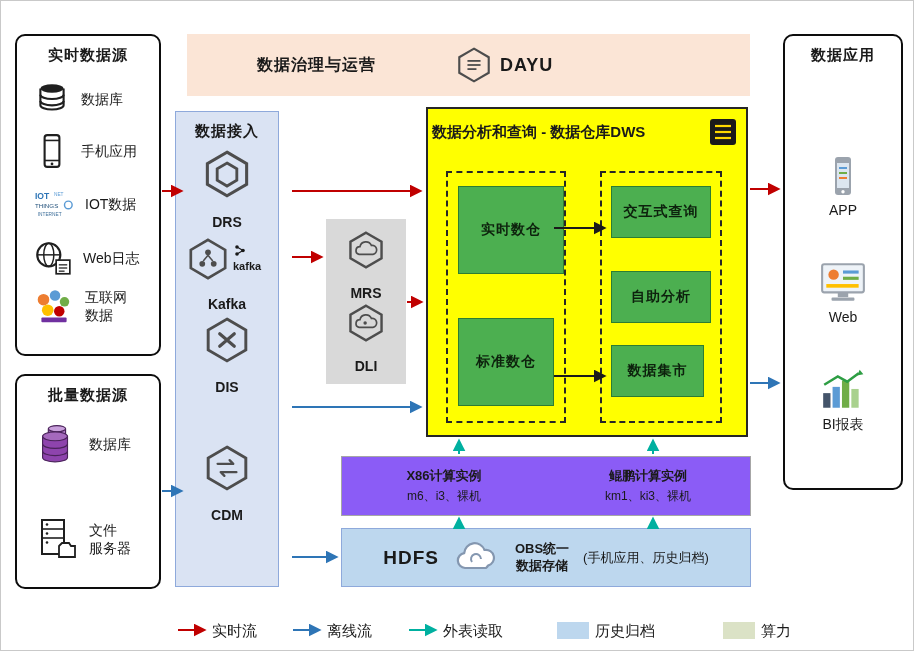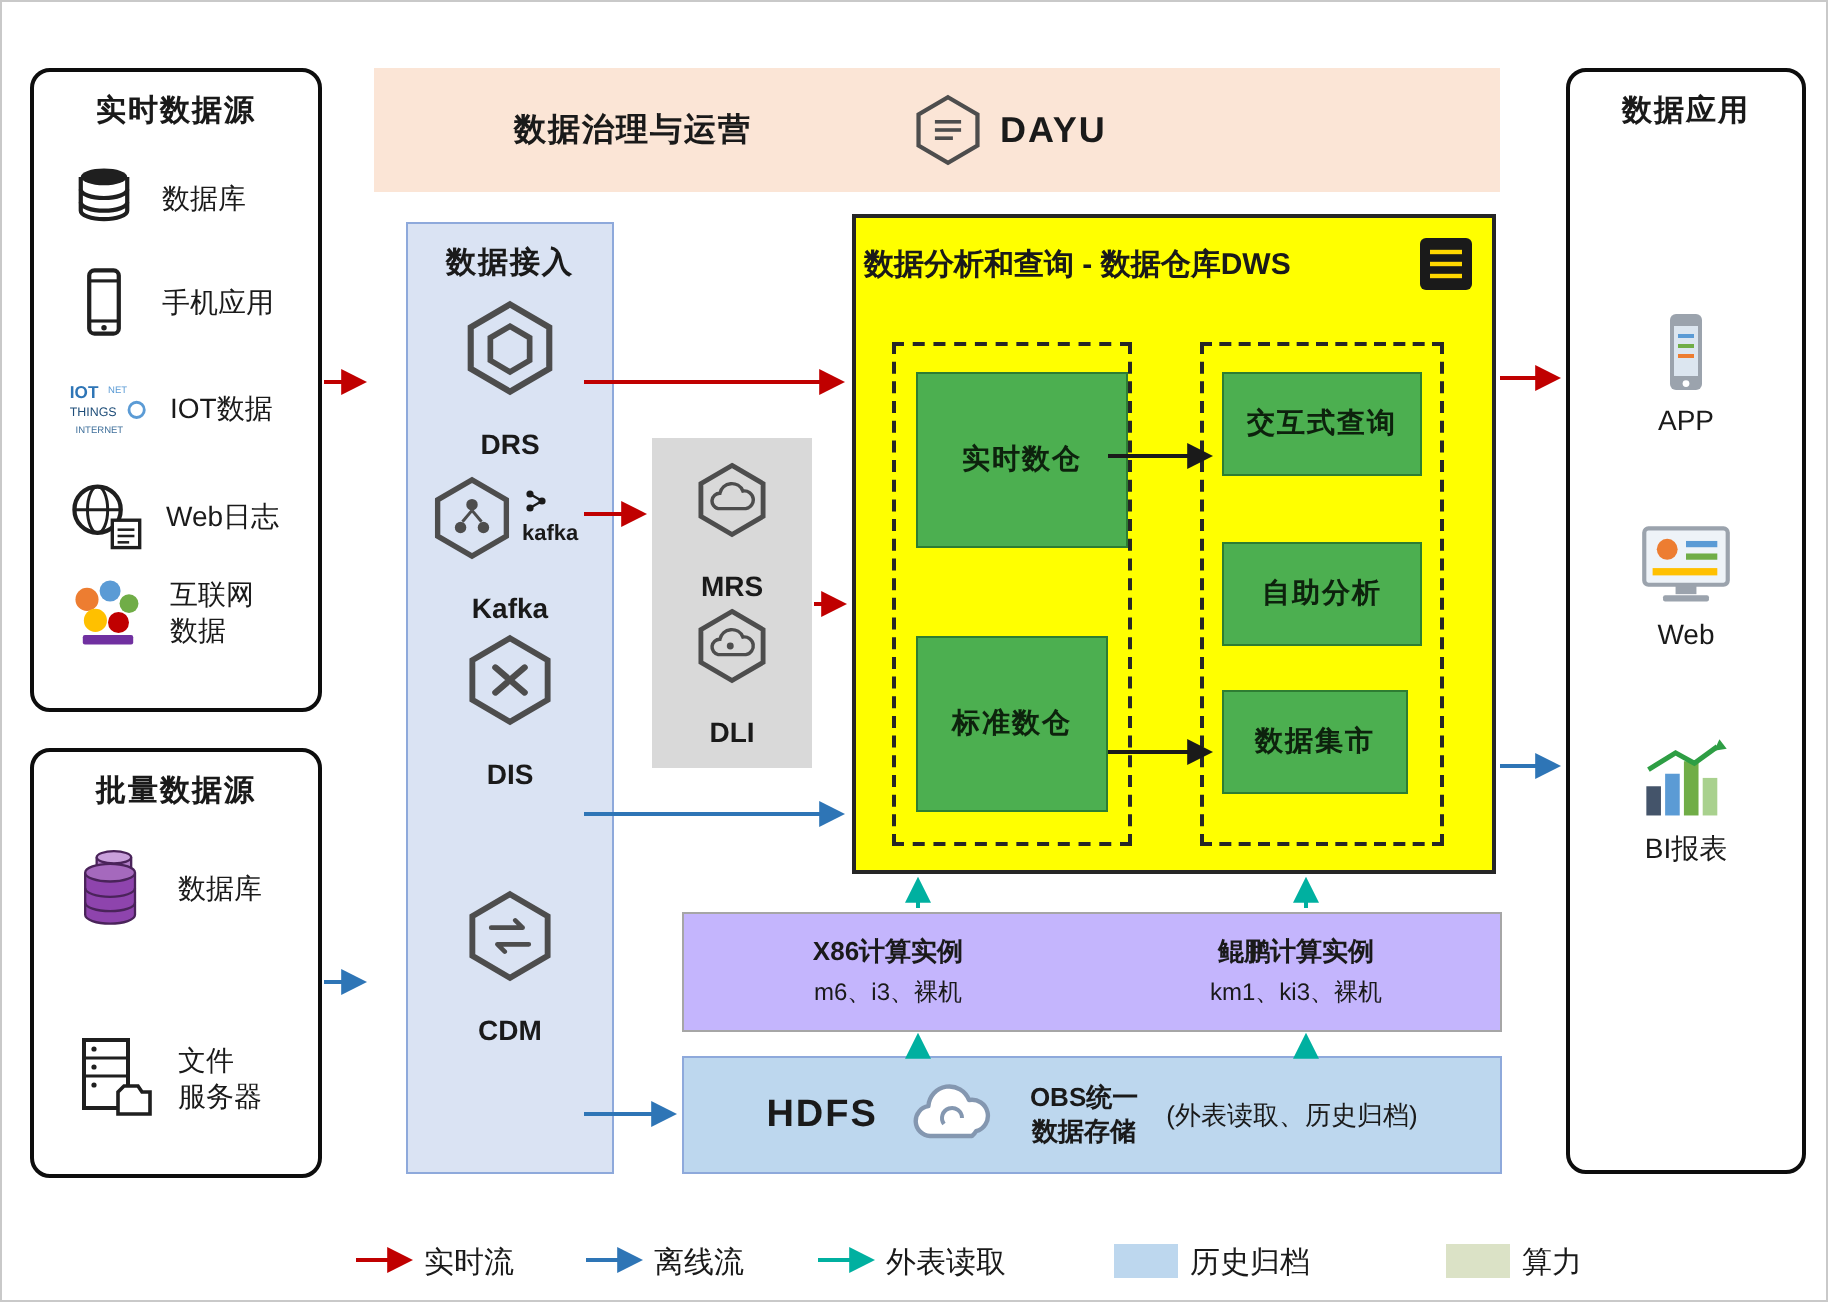--- a/index.html
+++ b/index.html
@@ -12,44 +12,44 @@
 
   .flow-item { position:absolute; left:16px; display:flex; align-items:center; gap:10px; }
   .flow-item .lbl { font-size:14px; white-space:pre-line; line-height:1.3; }
 
   .banner { left:186px; top:33px; width:563px; height:62px; background:#fbe5d6;
             display:flex; align-items:center; padding-left:70px; gap:80px; }
   .banner-title { font-weight:700; font-size:16px; letter-spacing:1px; }
   .dayu { display:flex; align-items:center; gap:8px; }
   .dayu-text { font-weight:700; font-size:18px; letter-spacing:1px; }
 
-  .ingest { left:202px; top:110px; width:104px; height:476px; background:#dae3f3; border:1px solid #8ea9db; position:absolute; }
+  .ingest { left:174px; top:110px; width:104px; height:476px; background:#dae3f3; border:1px solid #8ea9db; position:absolute; }
   .ing-item { position:absolute; left:0; width:100%; display:flex; flex-direction:column; align-items:center; gap:16px; }
   .ing-item .lbl { font-weight:700; font-size:14px; }
   .kafka-row { display:flex; align-items:center; gap:2px; }
 
   .graybox { left:325px; top:218px; width:80px; height:165px; background:#d9d9d9; position:absolute; }
 
   .dws { left:425px; top:106px; width:322px; height:330px; background:#ffff00; border:2px solid #262626; position:absolute; }
   .dws-head { display:flex; align-items:center; justify-content:space-between; padding:8px 8px 0 4px;gap:28px; }
   .dws-title { font-weight:700; font-size:15px; }
   .dashed { position:absolute; border:2px dashed #262626; }
   .greenbox { position:absolute; background:#4caf50; border:1.5px solid #2e7d32; display:flex; align-items:center; justify-content:center; font-weight:700; font-size:14px; color:#0d220d; letter-spacing:1px; }
 
-  .compute { left:340px; top:455px; width:410px; height:60px; background:#c4b5fd; border:1px solid #a6a6a6; position:absolute; display:flex; }
+  .compute { left:340px; top:455px; width:410px; height:60px; background:#8b5cf6; border:1px solid #a6a6a6; position:absolute; display:flex; }
   .compute .half { flex:1; display:flex; flex-direction:column; align-items:center; justify-content:center; gap:3px; }
   .compute .t { font-weight:700; font-size:13px; }
   .compute .s { font-size:12px; }
 
   .hdfs { left:340px; top:527px; width:410px; height:59px; background:#bdd7ee; border:1px solid #8ea9db; position:absolute; display:flex; align-items:center; justify-content:center; gap:14px; }
   .hdfs-name { font-weight:700; font-size:19px; letter-spacing:1px; }
   .obs-label { font-weight:700; font-size:13px; white-space:pre-line; text-align:center; line-height:1.25; }
   .hdfs-note { font-size:13px; }
 
-  .apps { left:782px; top:33px; width:120px; height:553px; }
+  .apps { left:782px; top:33px; width:120px; height:456px; }
   .app-item { position:absolute; left:0; width:100%; display:flex; flex-direction:column; align-items:center; gap:4px; }
   .app-item .lbl { font-size:14px; }
 
   .overlay { position:absolute; left:0; top:0; width:914px; height:651px; pointer-events:none; z-index:5; }
 
   .legend-lbl { position:absolute; font-size:15px; }
   .swatch { position:absolute; width:32px; height:17px; }
   .sw-archive { background:#bdd7ee; }
   .sw-compute { background:#dbe2c6; }
 
@@ -311,21 +311,21 @@
   <div class="hdfs">
     <span class="hdfs-name">HDFS</span>
     <span class="icon">
       <svg width="48" height="32" viewBox="0 0 48 32">
           <path d="M12 26a7.5 7.5 0 0 1-.8-14.9A10.5 10.5 0 0 1 31.5 8 8 8 0 0 1 35 23.6 8 8 0 0 1 33 26z" fill="#fff" stroke="#8497b0" stroke-width="2.2" stroke-linejoin="round"></path>
           <path d="M19 20a5 5 0 1 1 9-3" fill="none" stroke="#8497b0" stroke-width="2"></path>
         </svg>
     </span>
     <span class="obs-label">OBS统一
 数据存储</span>
-    <span class="hdfs-note">(外表读取、历史归档)</span>
+    <span class="hdfs-note">(手机应用、历史归档)</span>
   </div>
 
   <div class="panel apps">
     <div class="panel-title">数据应用</div>
 
     <div class="app-item" style="top:118px;">
       <span class="icon">
         <svg width="40" height="44" viewBox="0 0 40 44">
             <rect x="12" y="3" width="16" height="38" rx="3" fill="#9ba3ad"></rect>
             <rect x="14" y="9" width="12" height="25" fill="#dce6f0"></rect>

